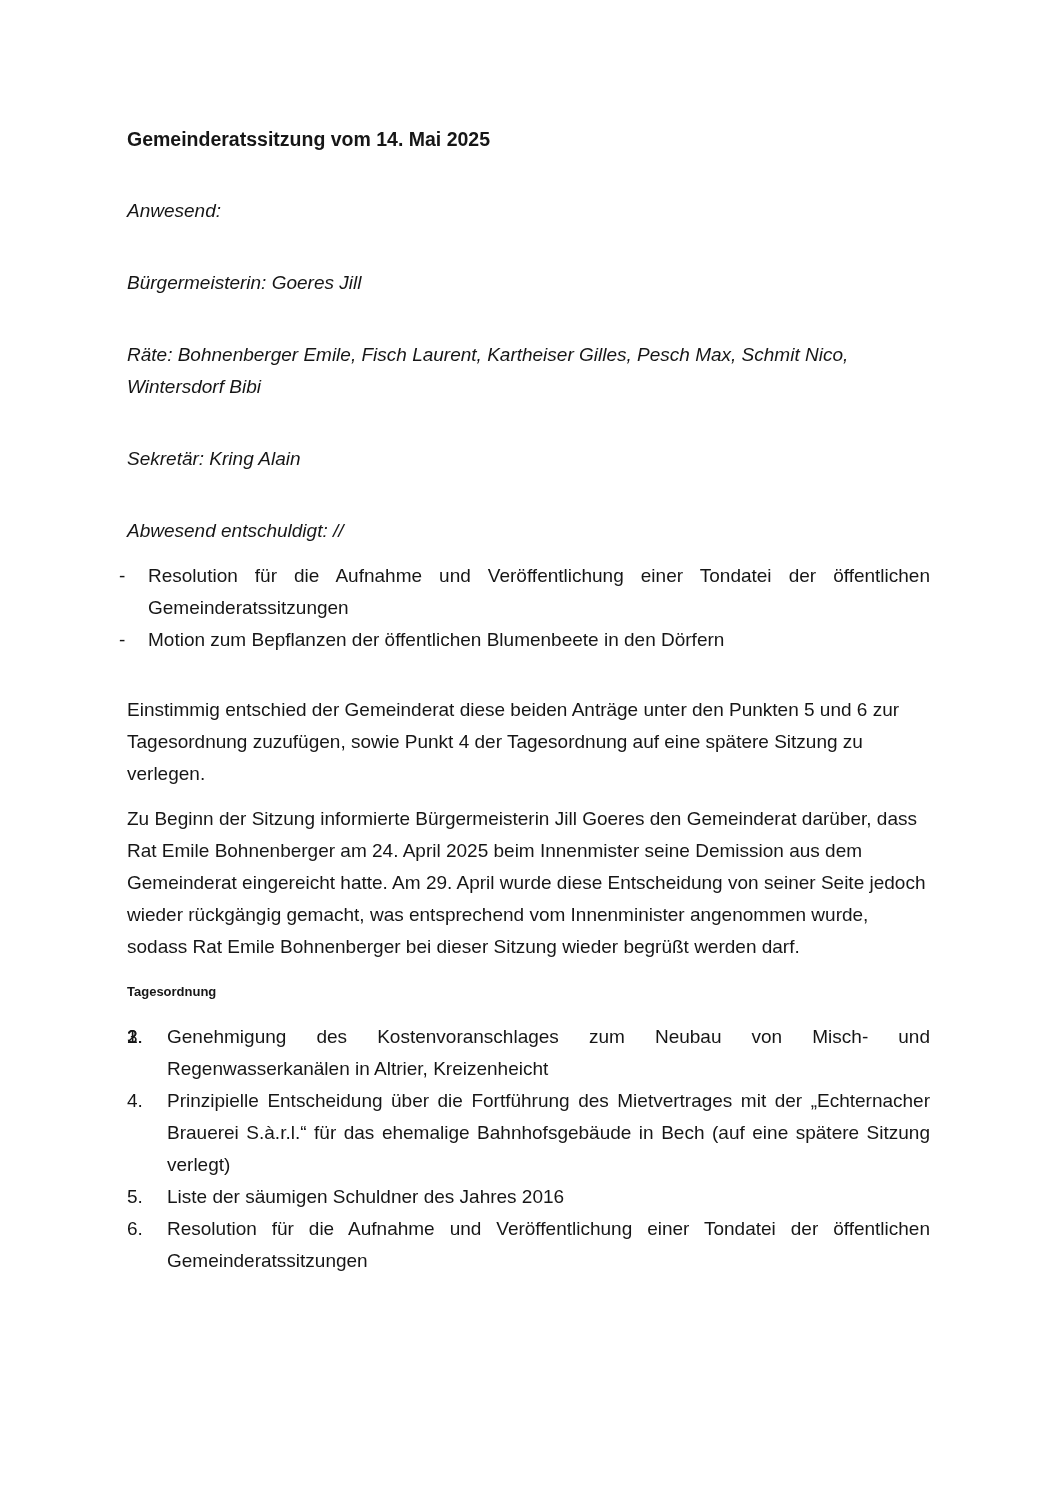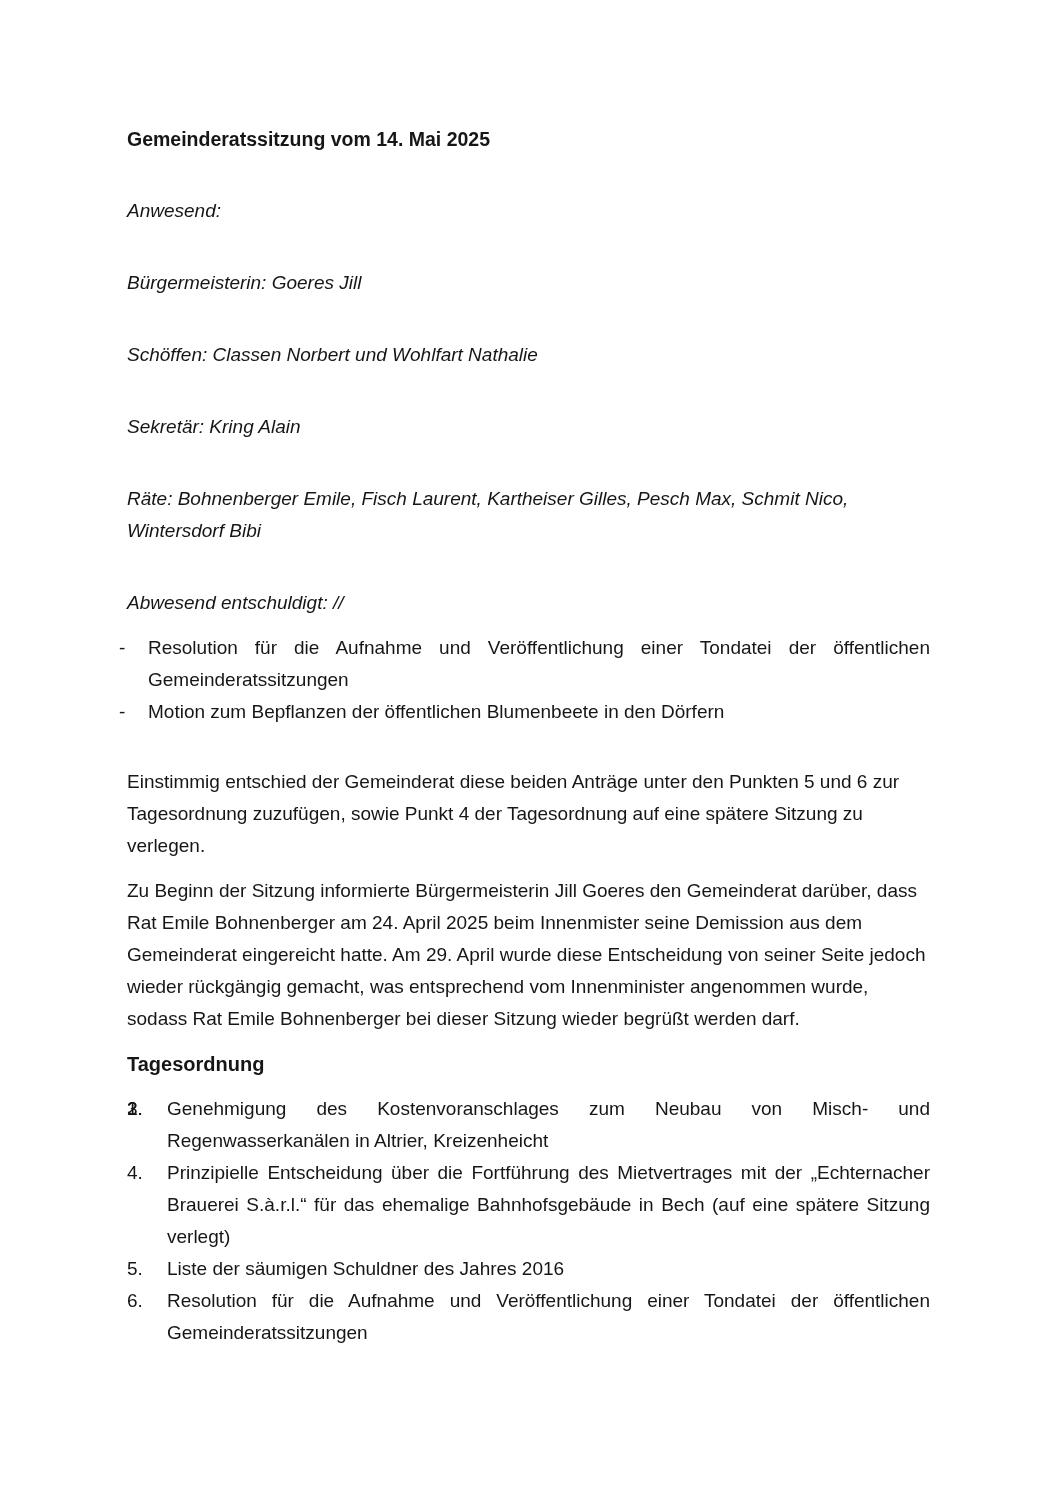--- a/index.html
+++ b/index.html
@@ -47,21 +47,21 @@
     text-align: justify;
   }
   .dash-item .marker {
     position: absolute;
     left: -8px;
     top: 0;
     text-align: left;
   }
   .gap-after-list { height: 38px; }
   .section-heading {
-    font-size: 20px;
+    font-size: 13px;
     line-height: 32px;
     font-weight: bold;
     margin: 8px 0 13px 0;
   }
   .num-list { margin: 0; }
   .num-item {
     position: relative;
     padding-left: 40px;
     font-size: 19px;
     line-height: 32px;
@@ -79,25 +79,24 @@
 <body>
 
 <div class="page">
 
   <div class="doc-title">Gemeinderatssitzung vom 14. Mai 2025</div>
 
   <p class="doc-par italic">Anwesend:</p>
 
   <p class="doc-par italic">Bürgermeisterin: Goeres Jill</p>
 
-  <p class="doc-par italic">Schöffen: Classen Norbert und Wohlfart Nathalie</p>
+
+  <p class="doc-par italic">Räte: Bohnenberger Emile, Fisch Laurent, Kartheiser Gilles, Pesch Max, Schmit Nico, Wintersdorf Bibi</p>
 
   <p class="doc-par italic">Sekretär: Kring Alain</p>
-
-  <p class="doc-par italic">Räte: Bohnenberger Emile, Fisch Laurent, Kartheiser Gilles, Pesch Max, Schmit Nico, Wintersdorf Bibi</p>
 
   <p class="doc-par italic">Abwesend entschuldigt: //</p>
 
 
   <div class="dash-list">
     <div class="dash-item">
       <span class="marker">-</span>
       <span>Resolution für die Aufnahme und Veröffentlichung einer Tondatei der öffentlichen Gemeinderatssitzungen</span>
     </div>
     <div class="dash-item">

